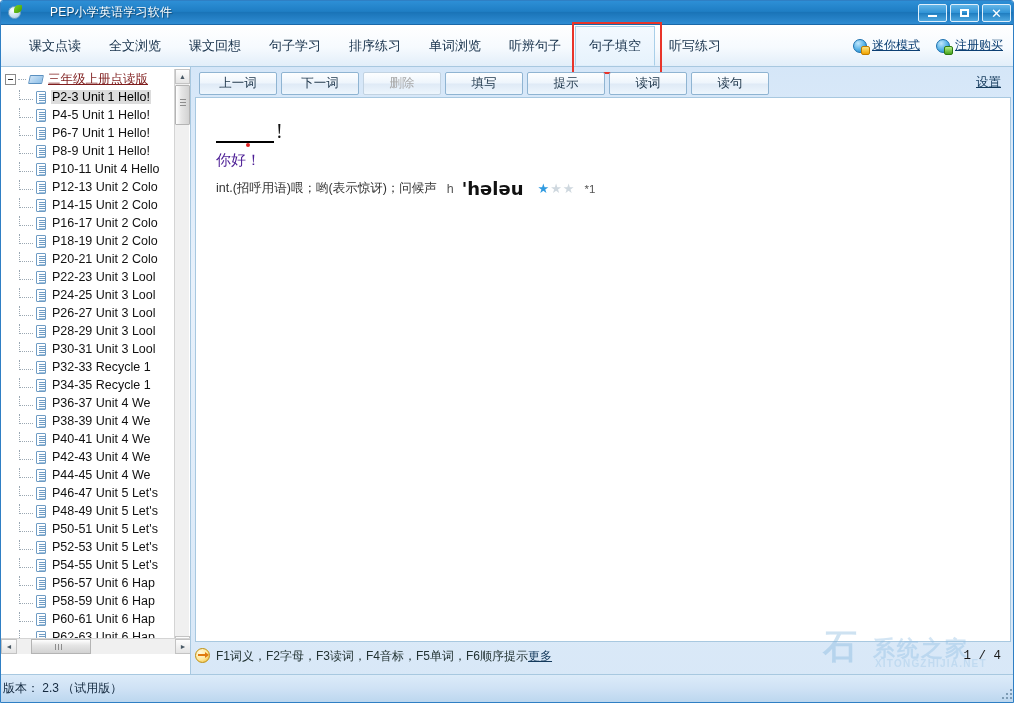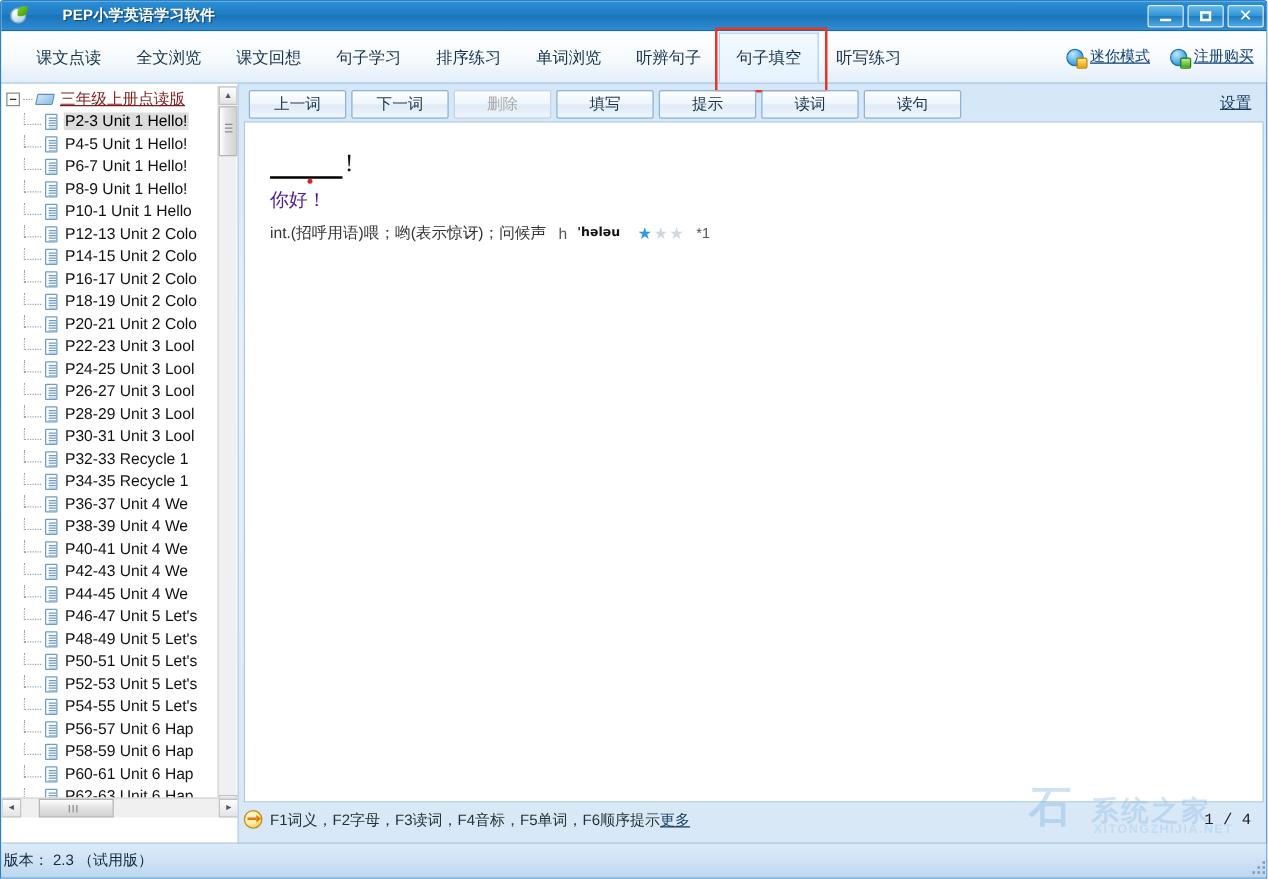--- a/index.html
+++ b/index.html
@@ -38,21 +38,21 @@
     background: radial-gradient(circle at 35% 30%, #ffffff 0%, #d8e8f5 40%, #9fc4dd 100%);
     border: 1px solid #7ba7c6;
   }
   .title-icon .leaf {
     position: absolute; left: 7px; top: 0px;
     width: 8px; height: 8px;
     background: linear-gradient(135deg, #7ed321 0%, #3f9a0d 100%);
     border-radius: 60% 10% 60% 10%;
   }
   .title-text {
-    color: #ffffff; font-size: 12px; font-weight: bold;
+    color: #ffffff; font-size: 12px; font-weight: normal;
     text-shadow: 1px 1px 1px rgba(0,0,0,0.45);
     letter-spacing: 0.2px;
     padding-left: 21px;
   }
   .win-buttons {
     position: absolute; right: 4px; top: 3px;
     display: flex; gap: 3px;
   }
   .win-btn {
     width: 29px; height: 18px;
@@ -331,21 +331,21 @@
   }
   .definition {
     margin-top: 8px;
     display: flex; align-items: center;
     font-size: 12.5px; color: #333;
   }
   .def-text { margin-right: 10px; }
   .phon-letter { margin-right: 8px; color: #555; }
   .phonetic {
     font-family: "DejaVu Sans", sans-serif;
-    font-size: 10px; color: #111; font-weight: bold;
+    font-size: 18px; color: #111; font-weight: bold;
     margin-right: 14px;
   }
   .stars { display: flex; gap: 1px; margin-right: 10px; }
   .star { font-size: 13px; line-height: 1; color: #cfd8df; }
   .star.on { color: #2f9ae0; }
   .count { font-size: 11.5px; color: #555; }
 
   
   .main-footer {
     position: absolute; left: 4px; bottom: 8px;
@@ -515,21 +515,21 @@
               <span class="page-icon">
                 <span class="pg"></span>
               </span>
               <span class="ti-label">P8-9 Unit 1 Hello!</span>
             </div>
           <div class="tree-item">
               <span class="ti-dash"></span>
               <span class="page-icon">
                 <span class="pg"></span>
               </span>
-              <span class="ti-label">P10-1 Unit 1 Hello</span>
+              <span class="ti-label">P10-11 Unit 4 Hello</span>
             </div>
           <div class="tree-item">
               <span class="ti-dash"></span>
               <span class="page-icon">
                 <span class="pg"></span>
               </span>
               <span class="ti-label">P12-13 Unit 2 Colo</span>
             </div>
           <div class="tree-item">
               <span class="ti-dash"></span>

